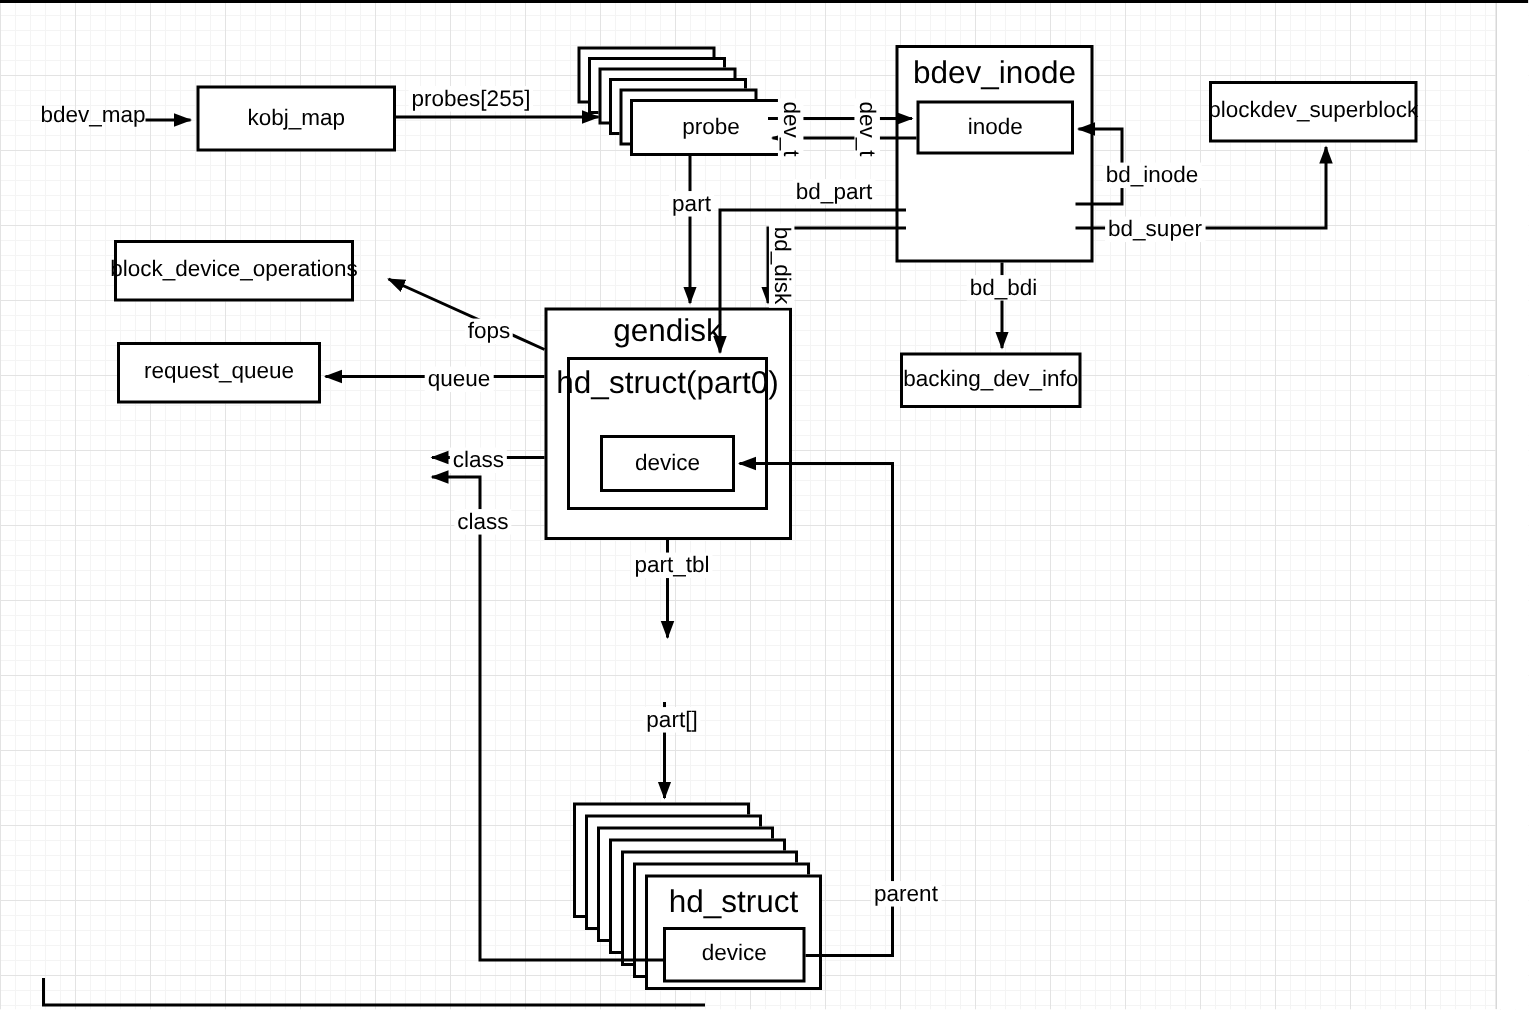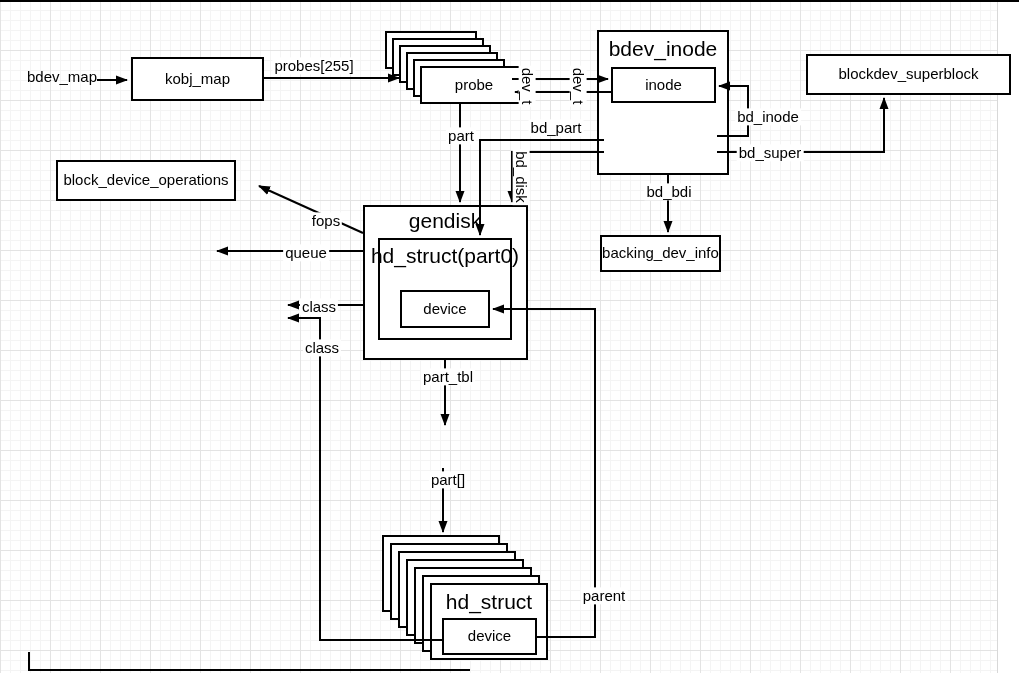--- a/index.html
+++ b/index.html
@@ -59,28 +59,31 @@
   <div class="node" style="left:420px;top:66px;width:108px;height:38px">
     <span>probe</span>
   </div>
 
   <div class="frame" style="left:597px;top:30px;width:132px;height:145px"></div>
   <div class="container-label" style="left:663px;top:37px">bdev_inode</div>
   <div class="node" style="left:611px;top:67px;width:105px;height:36px">
     <span>inode</span>
   </div>
 
-  <div class="node" style="left:806px;top:54px;width:205px;height:41px">
+  <div class="node" style="left:806px;top:54px;width:139px;height:41px">
     <span>blockdev_superblock</span>
   </div>
 
-  <div class="node" style="left:56px;top:160px;width:180px;height:41px">
+  <div class="node" style="left:76px;top:160px;width:160px;height:41px">
     <span>block_device_operations</span>
   </div>
 
+  <div class="node" style="left:78px;top:228px;width:136px;height:41px">
+    <span>request_queue</span>
+  </div>
 
   <div class="frame" style="left:363px;top:205px;width:165px;height:155px"></div>
   <div class="container-label" style="left:445px;top:209px">gendisk</div>
   <div class="frame" style="left:378px;top:238px;width:134px;height:102px"></div>
   <div class="container-label" style="left:445px;top:244px">hd_struct(part0)</div>
   <div class="node" style="left:400px;top:290px;width:90px;height:38px">
     <span>device</span>
   </div>
 
 

